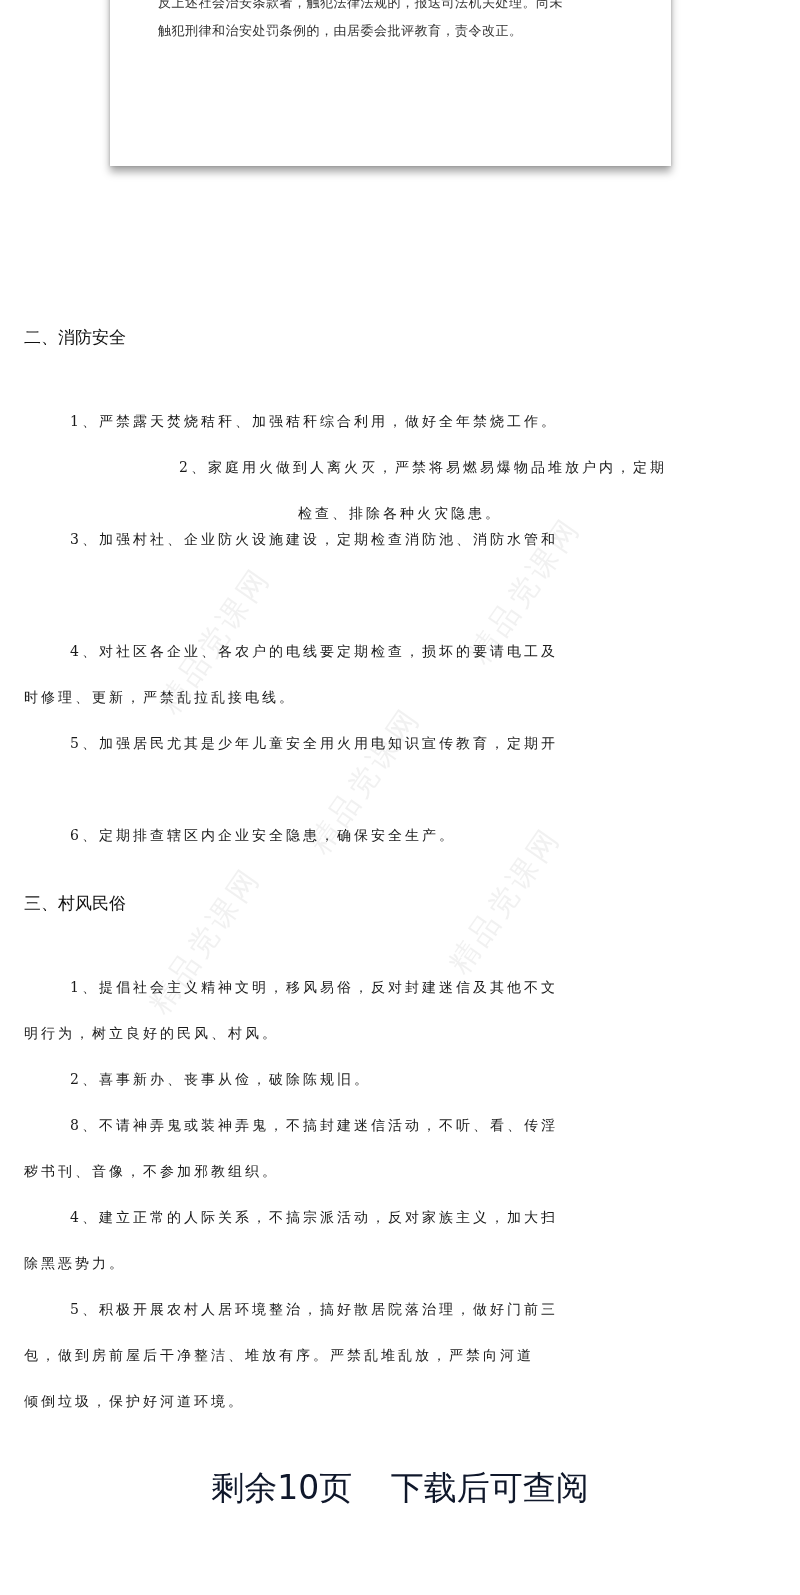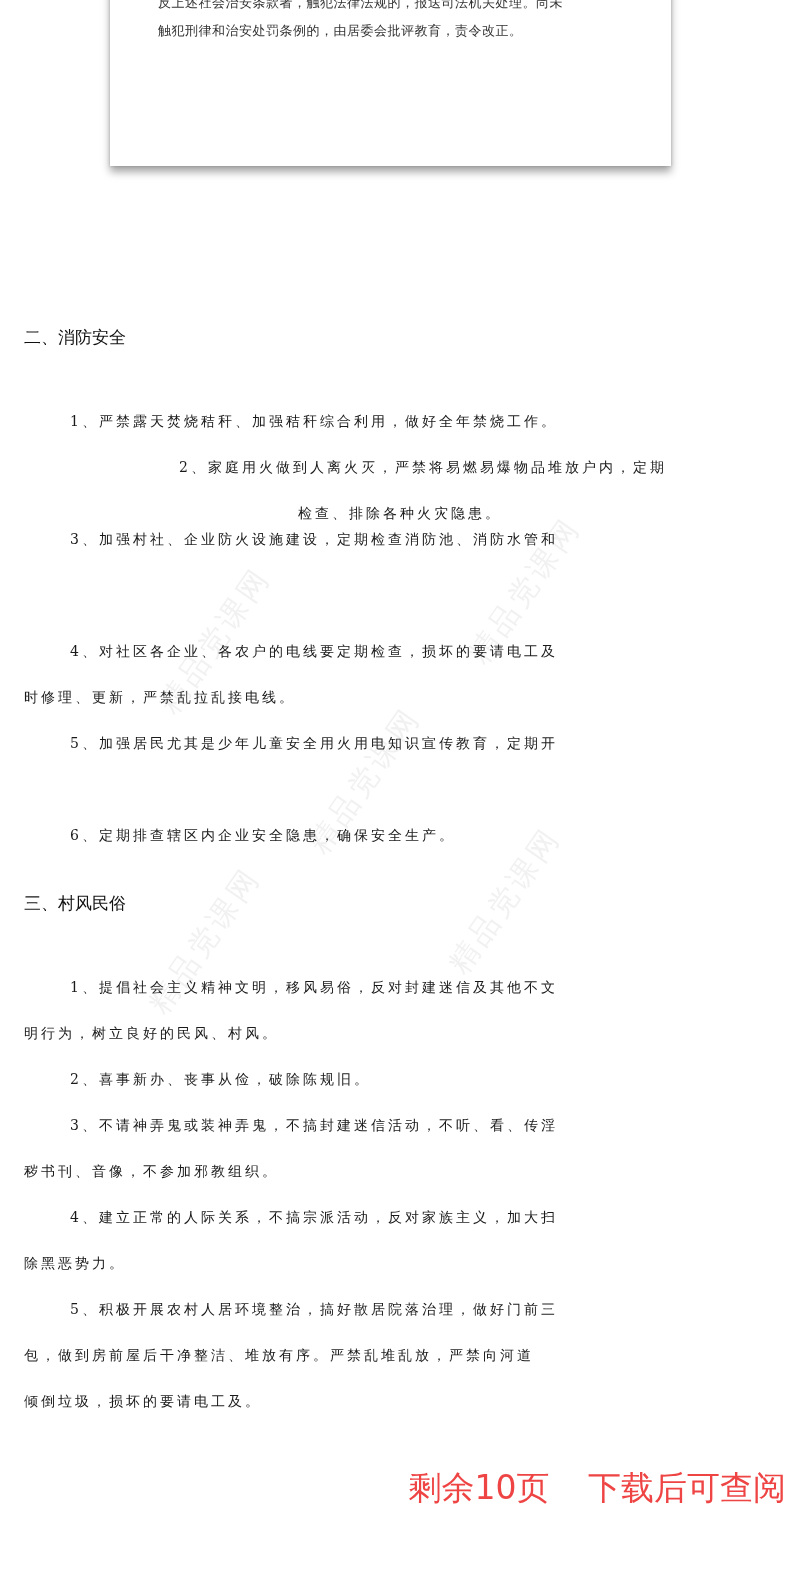--- a/index.html
+++ b/index.html
@@ -26,22 +26,22 @@
   .para .first { padding-left: 46px; white-space: nowrap; display: block; }
   .para .rest { display: block; white-space: nowrap; }
 
   .watermark {
     position: absolute; font-family: "DejaVu Sans", "Liberation Sans", sans-serif;
     font-size: 30px; color: rgba(120,120,120,0.10); transform: rotate(-55deg); white-space: nowrap;
     pointer-events: none; letter-spacing: 4px;
   }
 
   .banner {
-    position: absolute; left: 0; top: 1466px; width: 800px; text-align: right;
-    font-family: "DejaVu Sans", "Liberation Sans", sans-serif; font-size: 33px; color: #ef4444;
+    position: absolute; left: 0; top: 1466px; width: 800px; text-align: center;
+    font-family: "DejaVu Sans", "Liberation Sans", sans-serif; font-size: 33px; color: #0f172a;
   }
   .banner span { margin: 0 14px; }
 </style>
 </head>
 <body>
 
 <div class="prev-page">
   <div class="line l1">反上述社会治安条款者，触犯法律法规的，报送司法机关处理。尚未</div>
   <div class="line l2">触犯刑律和治安处罚条例的，由居委会批评教育，责令改正。</div>
 </div>
@@ -79,30 +79,30 @@
   <div class="heading" style="top:892px;">三、村风民俗</div>
 
   <div class="para" style="top:964px;">
     <span class="first">1、提倡社会主义精神文明，移风易俗，反对封建迷信及其他不文</span>
     <span class="rest">明行为，树立良好的民风、村风。</span>
   </div>
   <div class="para" style="top:1056px;">
     <span class="first">2、喜事新办、丧事从俭，破除陈规旧。</span>
   </div>
   <div class="para" style="top:1102px;">
-    <span class="first">3、不请神弄鬼或装神弄鬼，不搞封建迷信活动，不听、看、传淫</span>
+    <span class="first">8、不请神弄鬼或装神弄鬼，不搞封建迷信活动，不听、看、传淫</span>
     <span class="rest">秽书刊、音像，不参加邪教组织。</span>
   </div>
   <div class="para" style="top:1194px;">
     <span class="first">4、建立正常的人际关系，不搞宗派活动，反对家族主义，加大扫</span>
     <span class="rest">除黑恶势力。</span>
   </div>
   <div class="para" style="top:1286px;">
     <span class="first">5、积极开展农村人居环境整治，搞好散居院落治理，做好门前三</span>
     <span class="rest">包，做到房前屋后干净整洁、堆放有序。严禁乱堆乱放，严禁向河道</span>
-    <span class="rest">倾倒垃圾，损坏的要请电工及。</span>
+    <span class="rest">倾倒垃圾，保护好河道环境。</span>
   </div>
 </div>
 
 <div class="banner">
   <span>剩余10页</span>
   <span>下载后可查阅</span>
 </div>
 
 </body></html>

